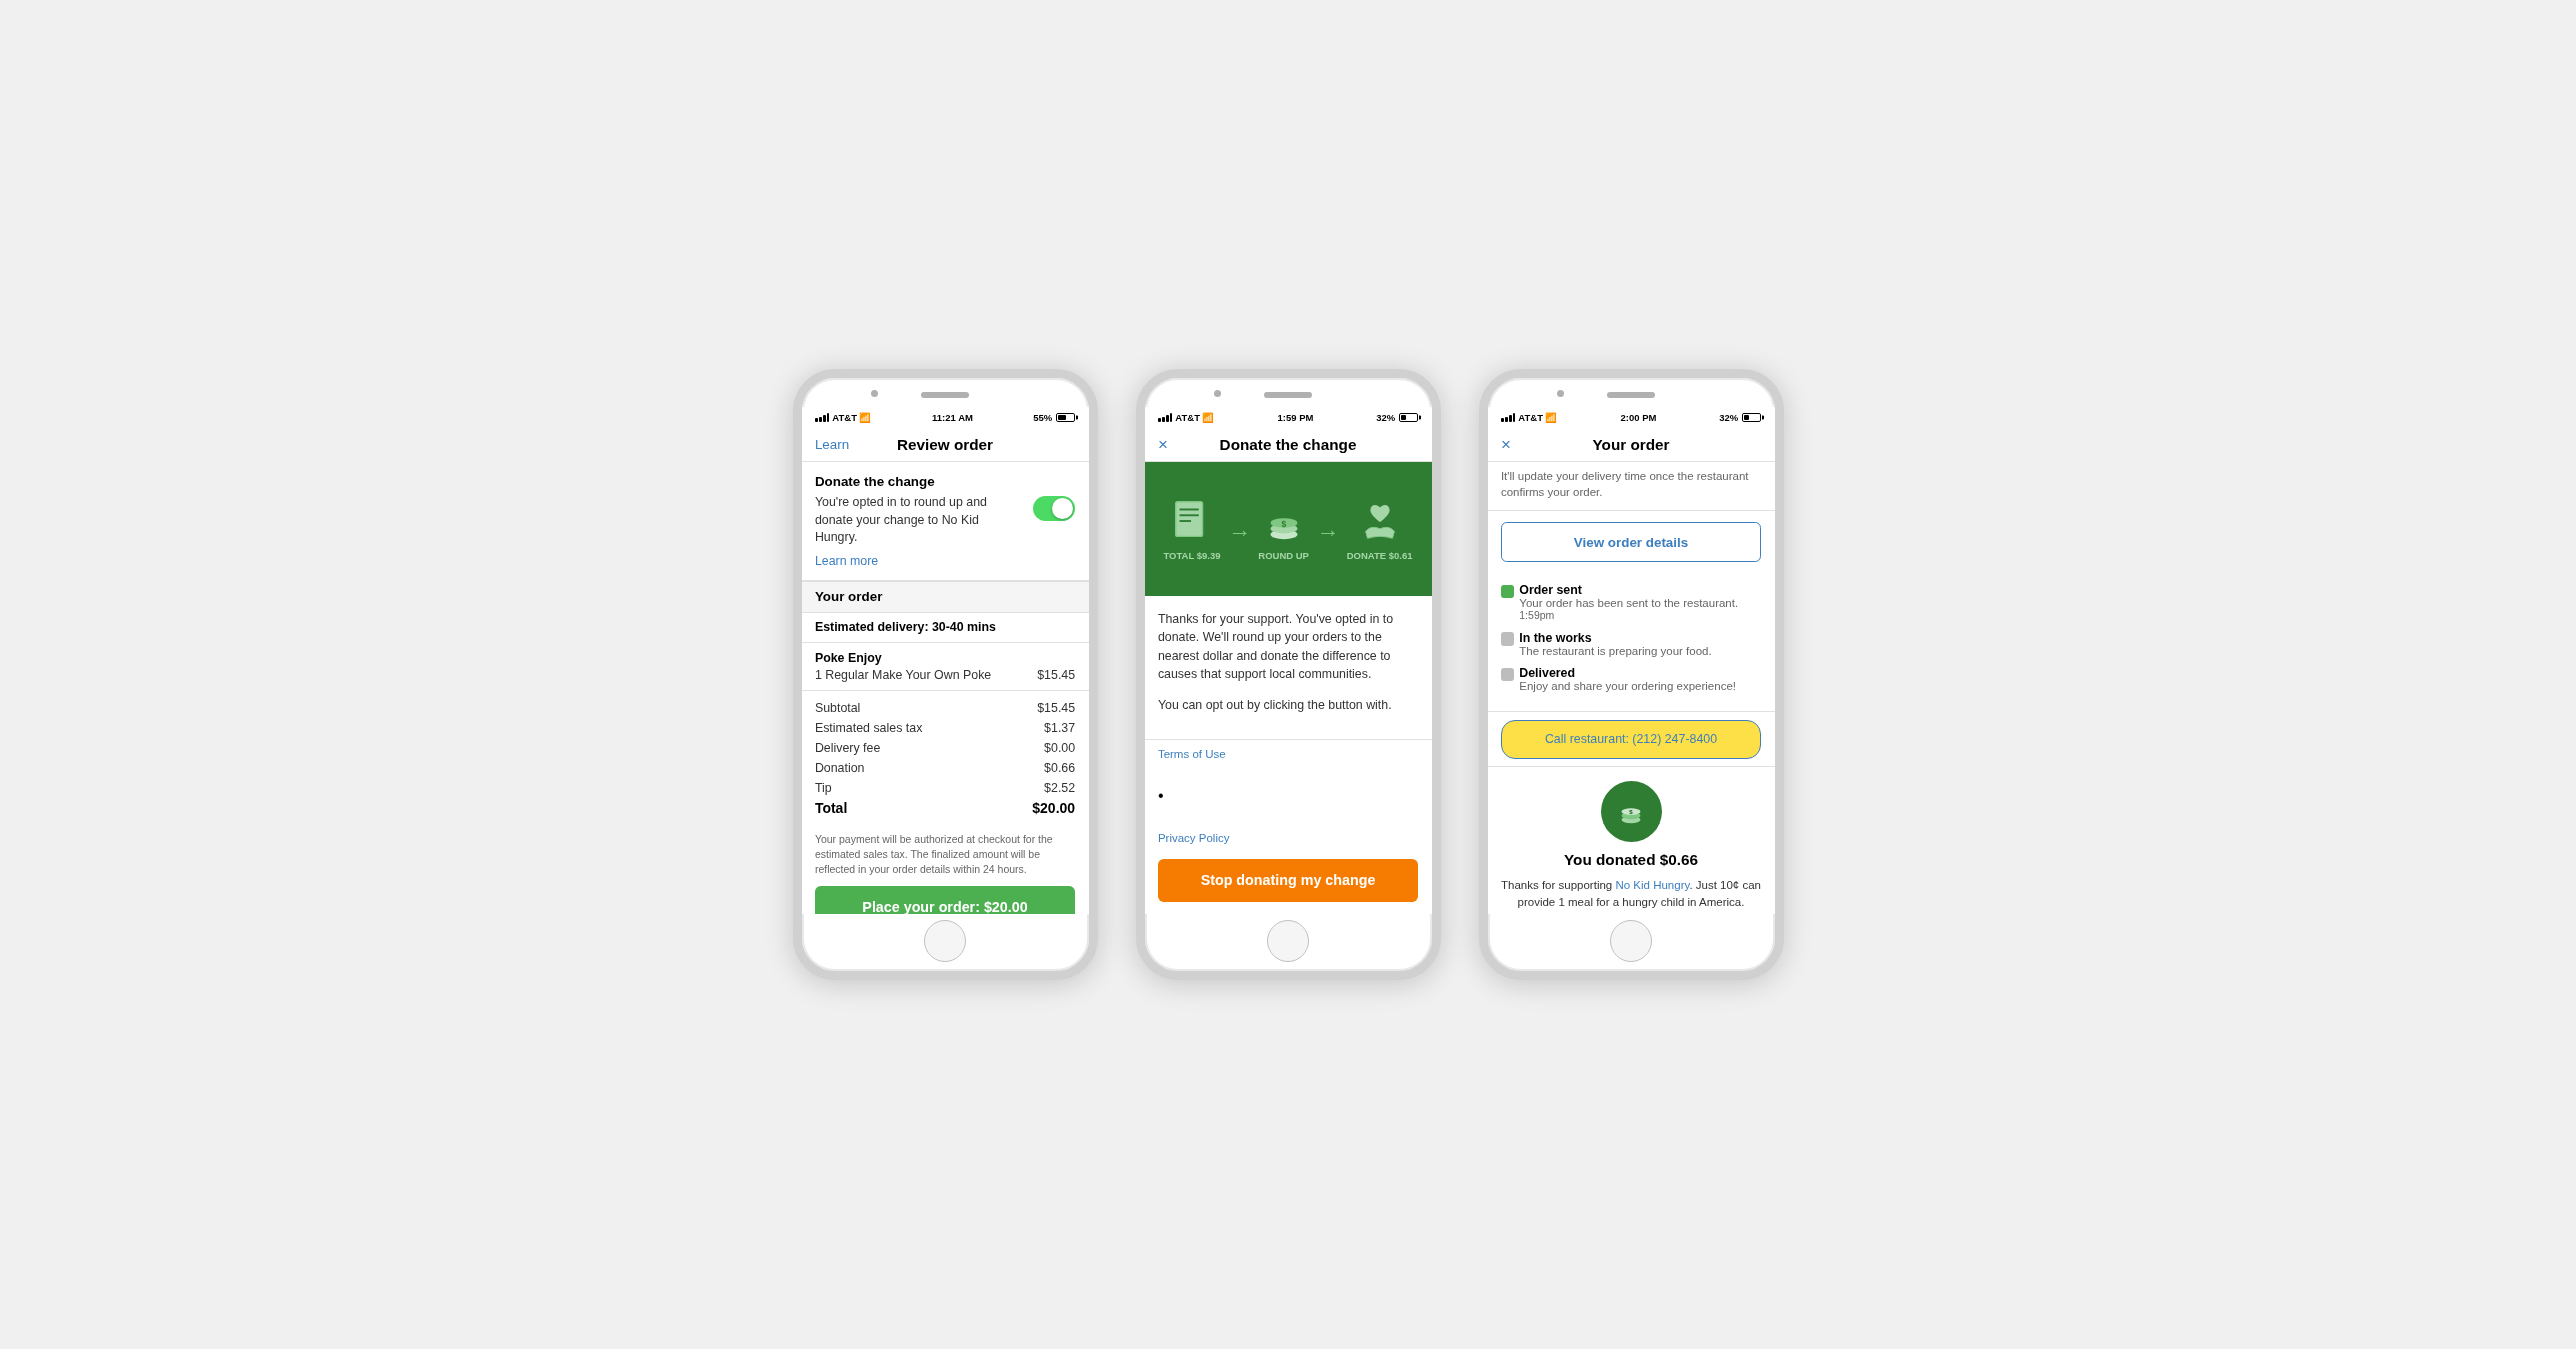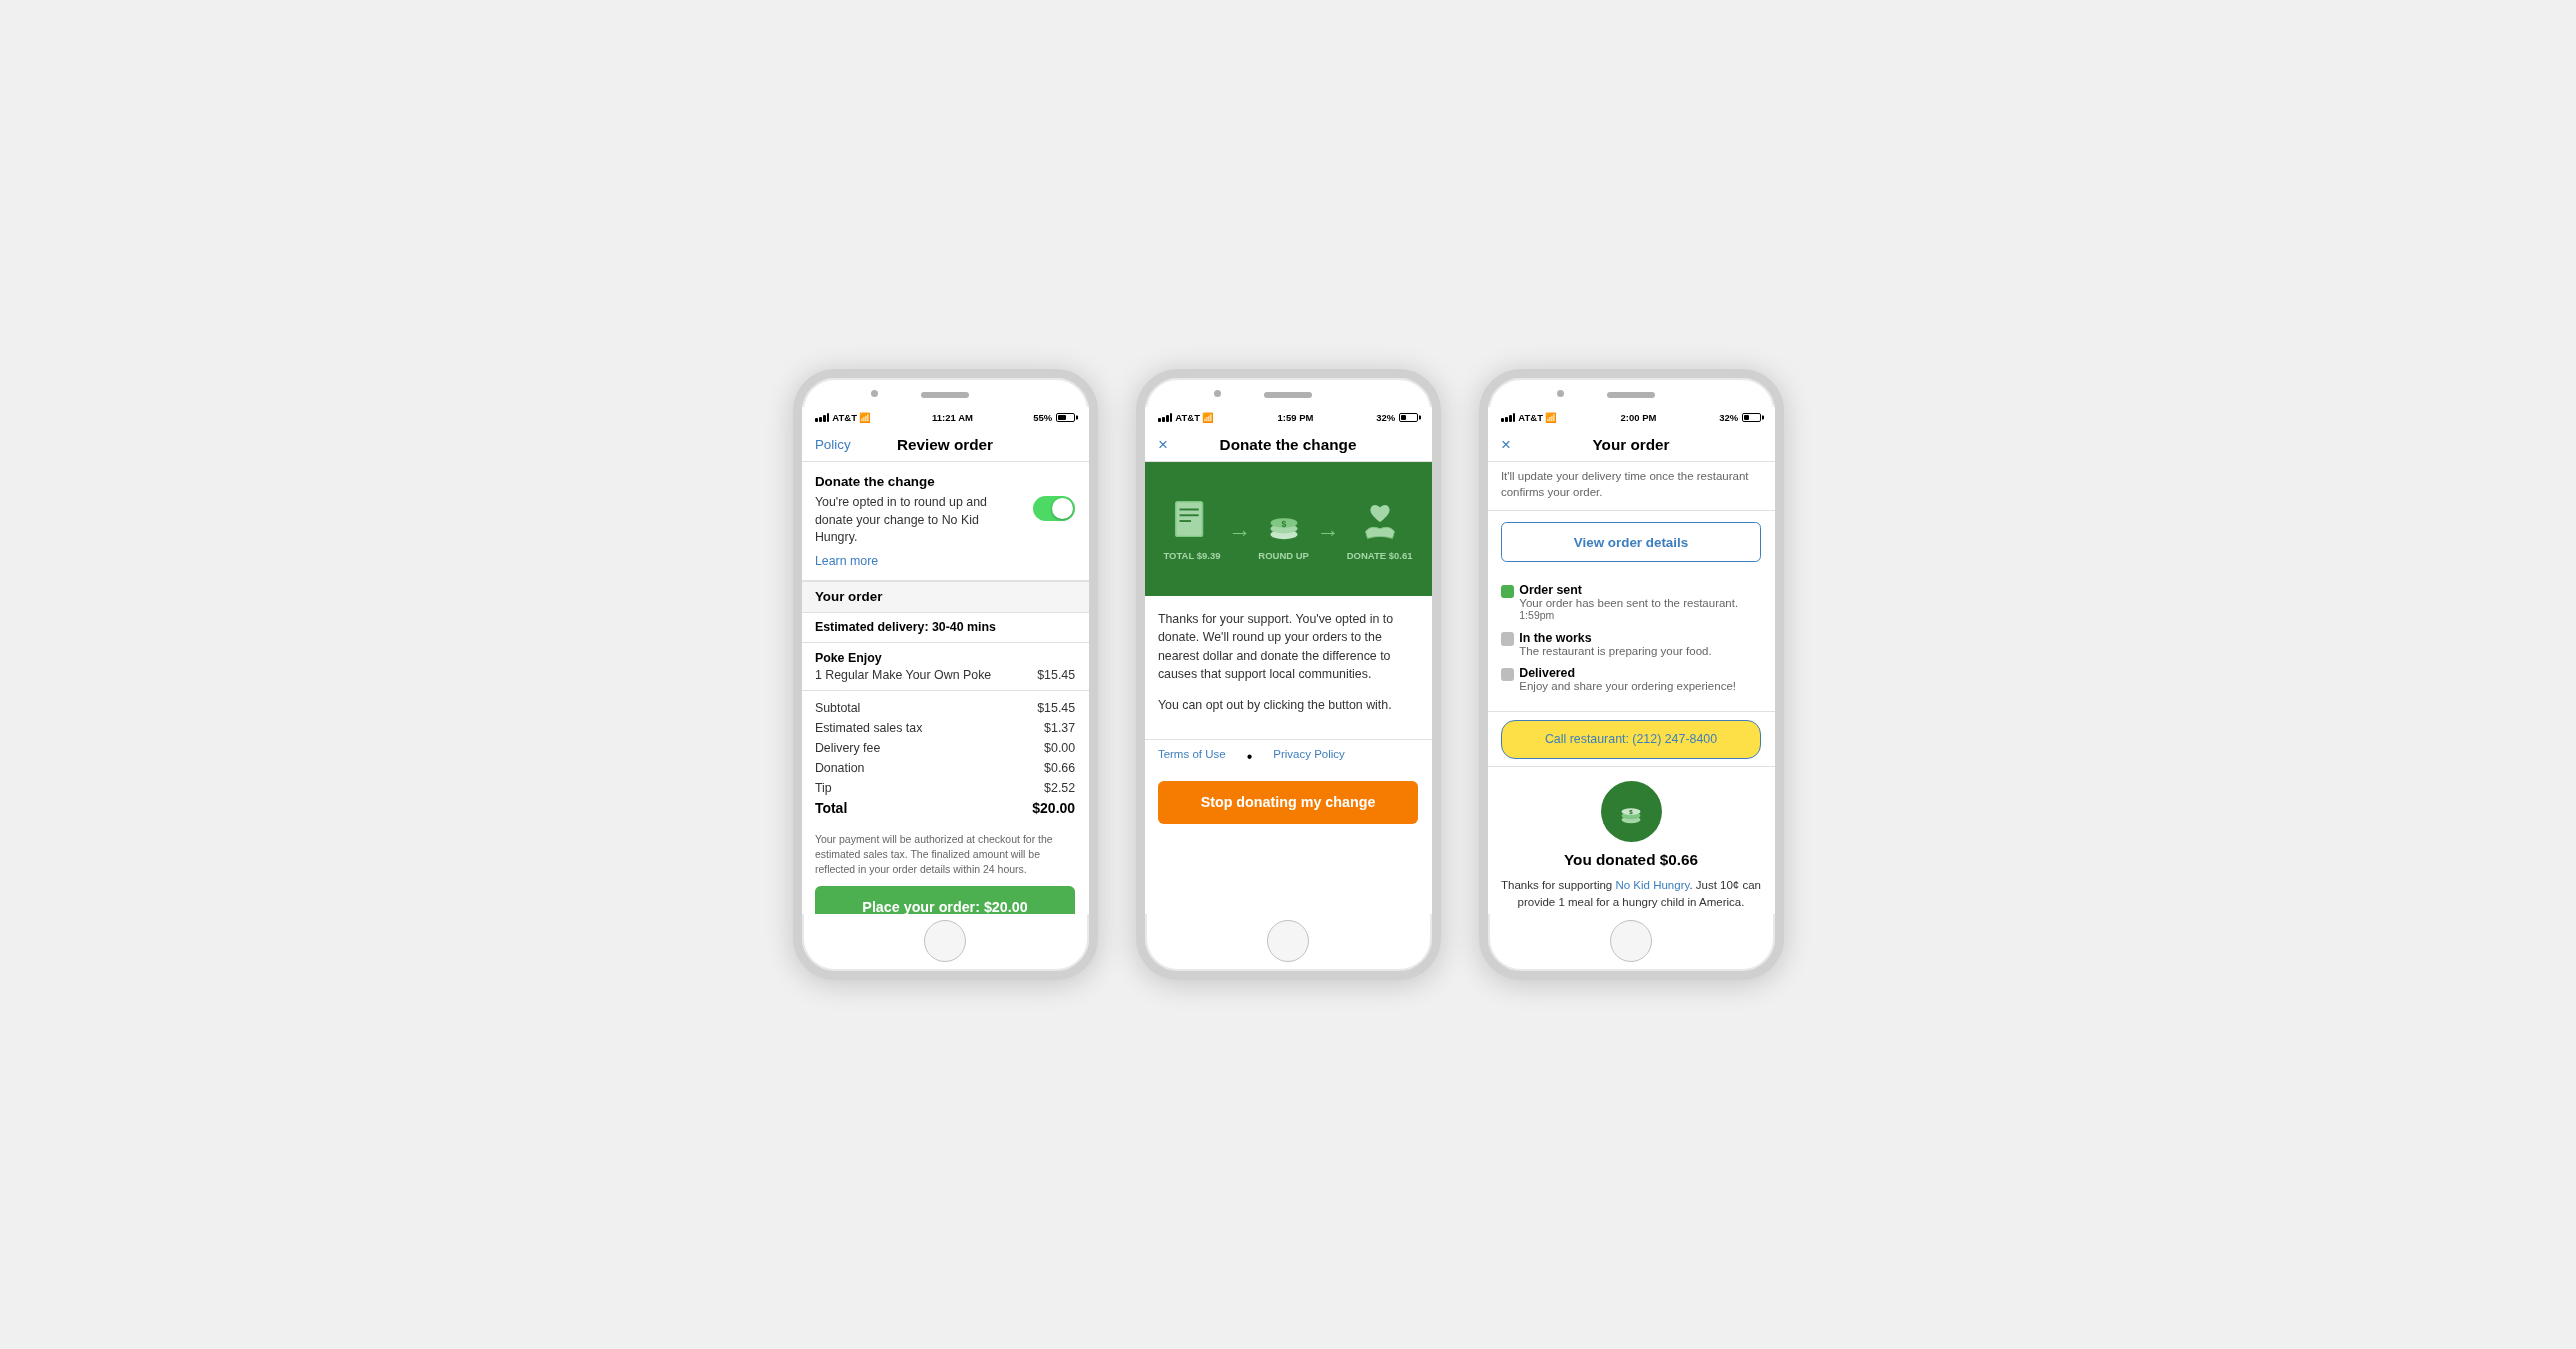--- a/index.html
+++ b/index.html
@@ -323,24 +323,25 @@
       font-size: 12.4px;
       color: #333;
       line-height: 1.5;
       margin-bottom: 11.5px;
     }
     .donate-para .link {
       color: #3d7ebf;
     }
     .terms-row {
       display: flex;
-      gap: 21px;
+      gap: 27px;
       padding: 7.6px 13.4px;
       border-top: 1px solid #e0e0e0;
       flex-shrink: 0;
+      flex-direction: column;
     }
     .terms-link {
       font-size: 11.5px;
       color: #3d7ebf;
     }
     .stop-btn {
       margin: 7.6px 13.4px;
       background: #f57c00;
       color: #fff;
       border: none;
@@ -477,21 +478,21 @@
       <span>11:21 AM</span>
       <div class="status-right">
         <span>55%</span>
         <div class="battery-icon">
           <div class="battery-fill" style="width:55%"></div>
         </div>
       </div>
     </div>
     <div class="screen">
       <div class="nav-bar">
-        <span class="nav-left">Policy</span>
+        <span class="nav-left">Learn</span>
         <span class="nav-title">Review order</span>
       </div>
       <div class="content">
         <div class="donate-change-section">
           <div class="section-title">Donate the change</div>
           <div class="toggle-row">
             <div class="toggle-text">You're opted in to round up and donate your change to No Kid Hungry.</div>
             <div class="toggle-switch">
               <div class="toggle-knob"></div>
             </div>

